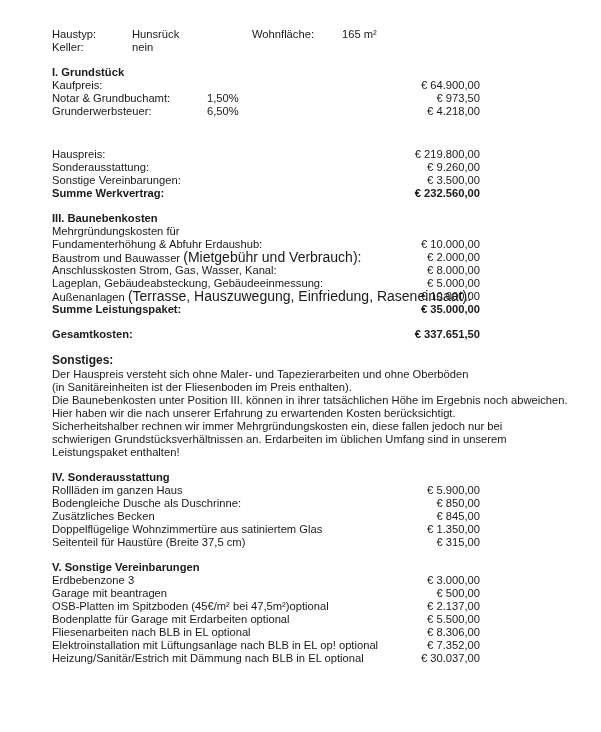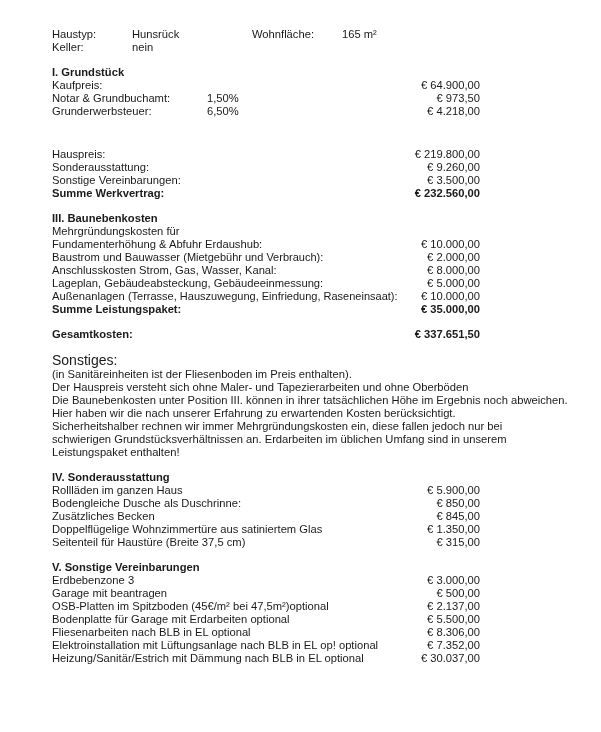--- a/index.html
+++ b/index.html
@@ -6,30 +6,30 @@
   body {
     width: 601px; height: 732px; overflow: hidden; position: relative;
     font-family: "Liberation Sans", sans-serif; font-size: 11.2px; color: #1a1a1a;
   }
   .page { position: absolute; left: 52px; top: 17px; width: 540px; margin-top: 11px; }
   .row { position: relative; height: 13px; line-height: 13px; white-space: nowrap; }
   .lbl { position: absolute; left: 0; }
   .mid { position: absolute; left: 155px; text-align: right; }
   .amt { position: absolute; right: 112px; text-align: right; }
   .b { font-weight: bold; }
-  .small { font-size: 11px; }
+  .small { font-size: 14px; }
   .head { font-weight: bold; }
   .gap { height: 12px; }
   .gap-s { height: 6px; }
   .hdr { position: relative; height: 13px; line-height: 13px; }
   .hdr .k1 { position: absolute; left: 0; }
   .hdr .v1 { position: absolute; left: 80px; }
   .hdr .k2 { position: absolute; left: 200px; }
   .hdr .v2 { position: absolute; left: 290px; text-align: right; }
-  .sonst-title { font-weight: normal; font-size: 14px; height: 15px; line-height: 15px; }
+  .sonst-title { font-weight: bold; font-size: 12px; height: 15px; line-height: 15px; }
   .para { line-height: 13px; white-space: nowrap; }
 </style>
 </head>
 <body>
 
 <div class="page">
 
   <div class="hdr">
     <span class="k1">Haustyp:</span>
     <span class="v1">Hunsrück</span>
@@ -118,22 +118,22 @@
 
   <div class="gap"></div>
   <div class="row b">
     <span class="lbl">Gesamtkosten:</span>
     <span class="amt">€ 337.651,50</span>
   </div>
 
   <div class="gap"></div>
 
   <div class="sonst-title">Sonstiges:</div>
+  <div class="para">Der Hauspreis versteht sich ohne Maler- und Tapezierarbeiten und ohne Oberböden</div>
   <div class="para">(in Sanitäreinheiten ist der Fliesenboden im Preis enthalten).</div>
-  <div class="para">Der Hauspreis versteht sich ohne Maler- und Tapezierarbeiten und ohne Oberböden</div>
   <div class="para">Die Baunebenkosten unter Position III. können in ihrer tatsächlichen Höhe im Ergebnis noch abweichen.</div>
   <div class="para">Hier haben wir die nach unserer Erfahrung zu erwartenden Kosten berücksichtigt.</div>
   <div class="para">Sicherheitshalber rechnen wir immer Mehrgründungskosten ein, diese fallen jedoch nur bei</div>
   <div class="para">schwierigen Grundstücksverhältnissen an. Erdarbeiten im üblichen Umfang sind in unserem</div>
   <div class="para">Leistungspaket enthalten!</div>
 
   <div class="gap"></div>
 
   <div class="row head">
     <span class="lbl">IV. Sonderausstattung</span>

